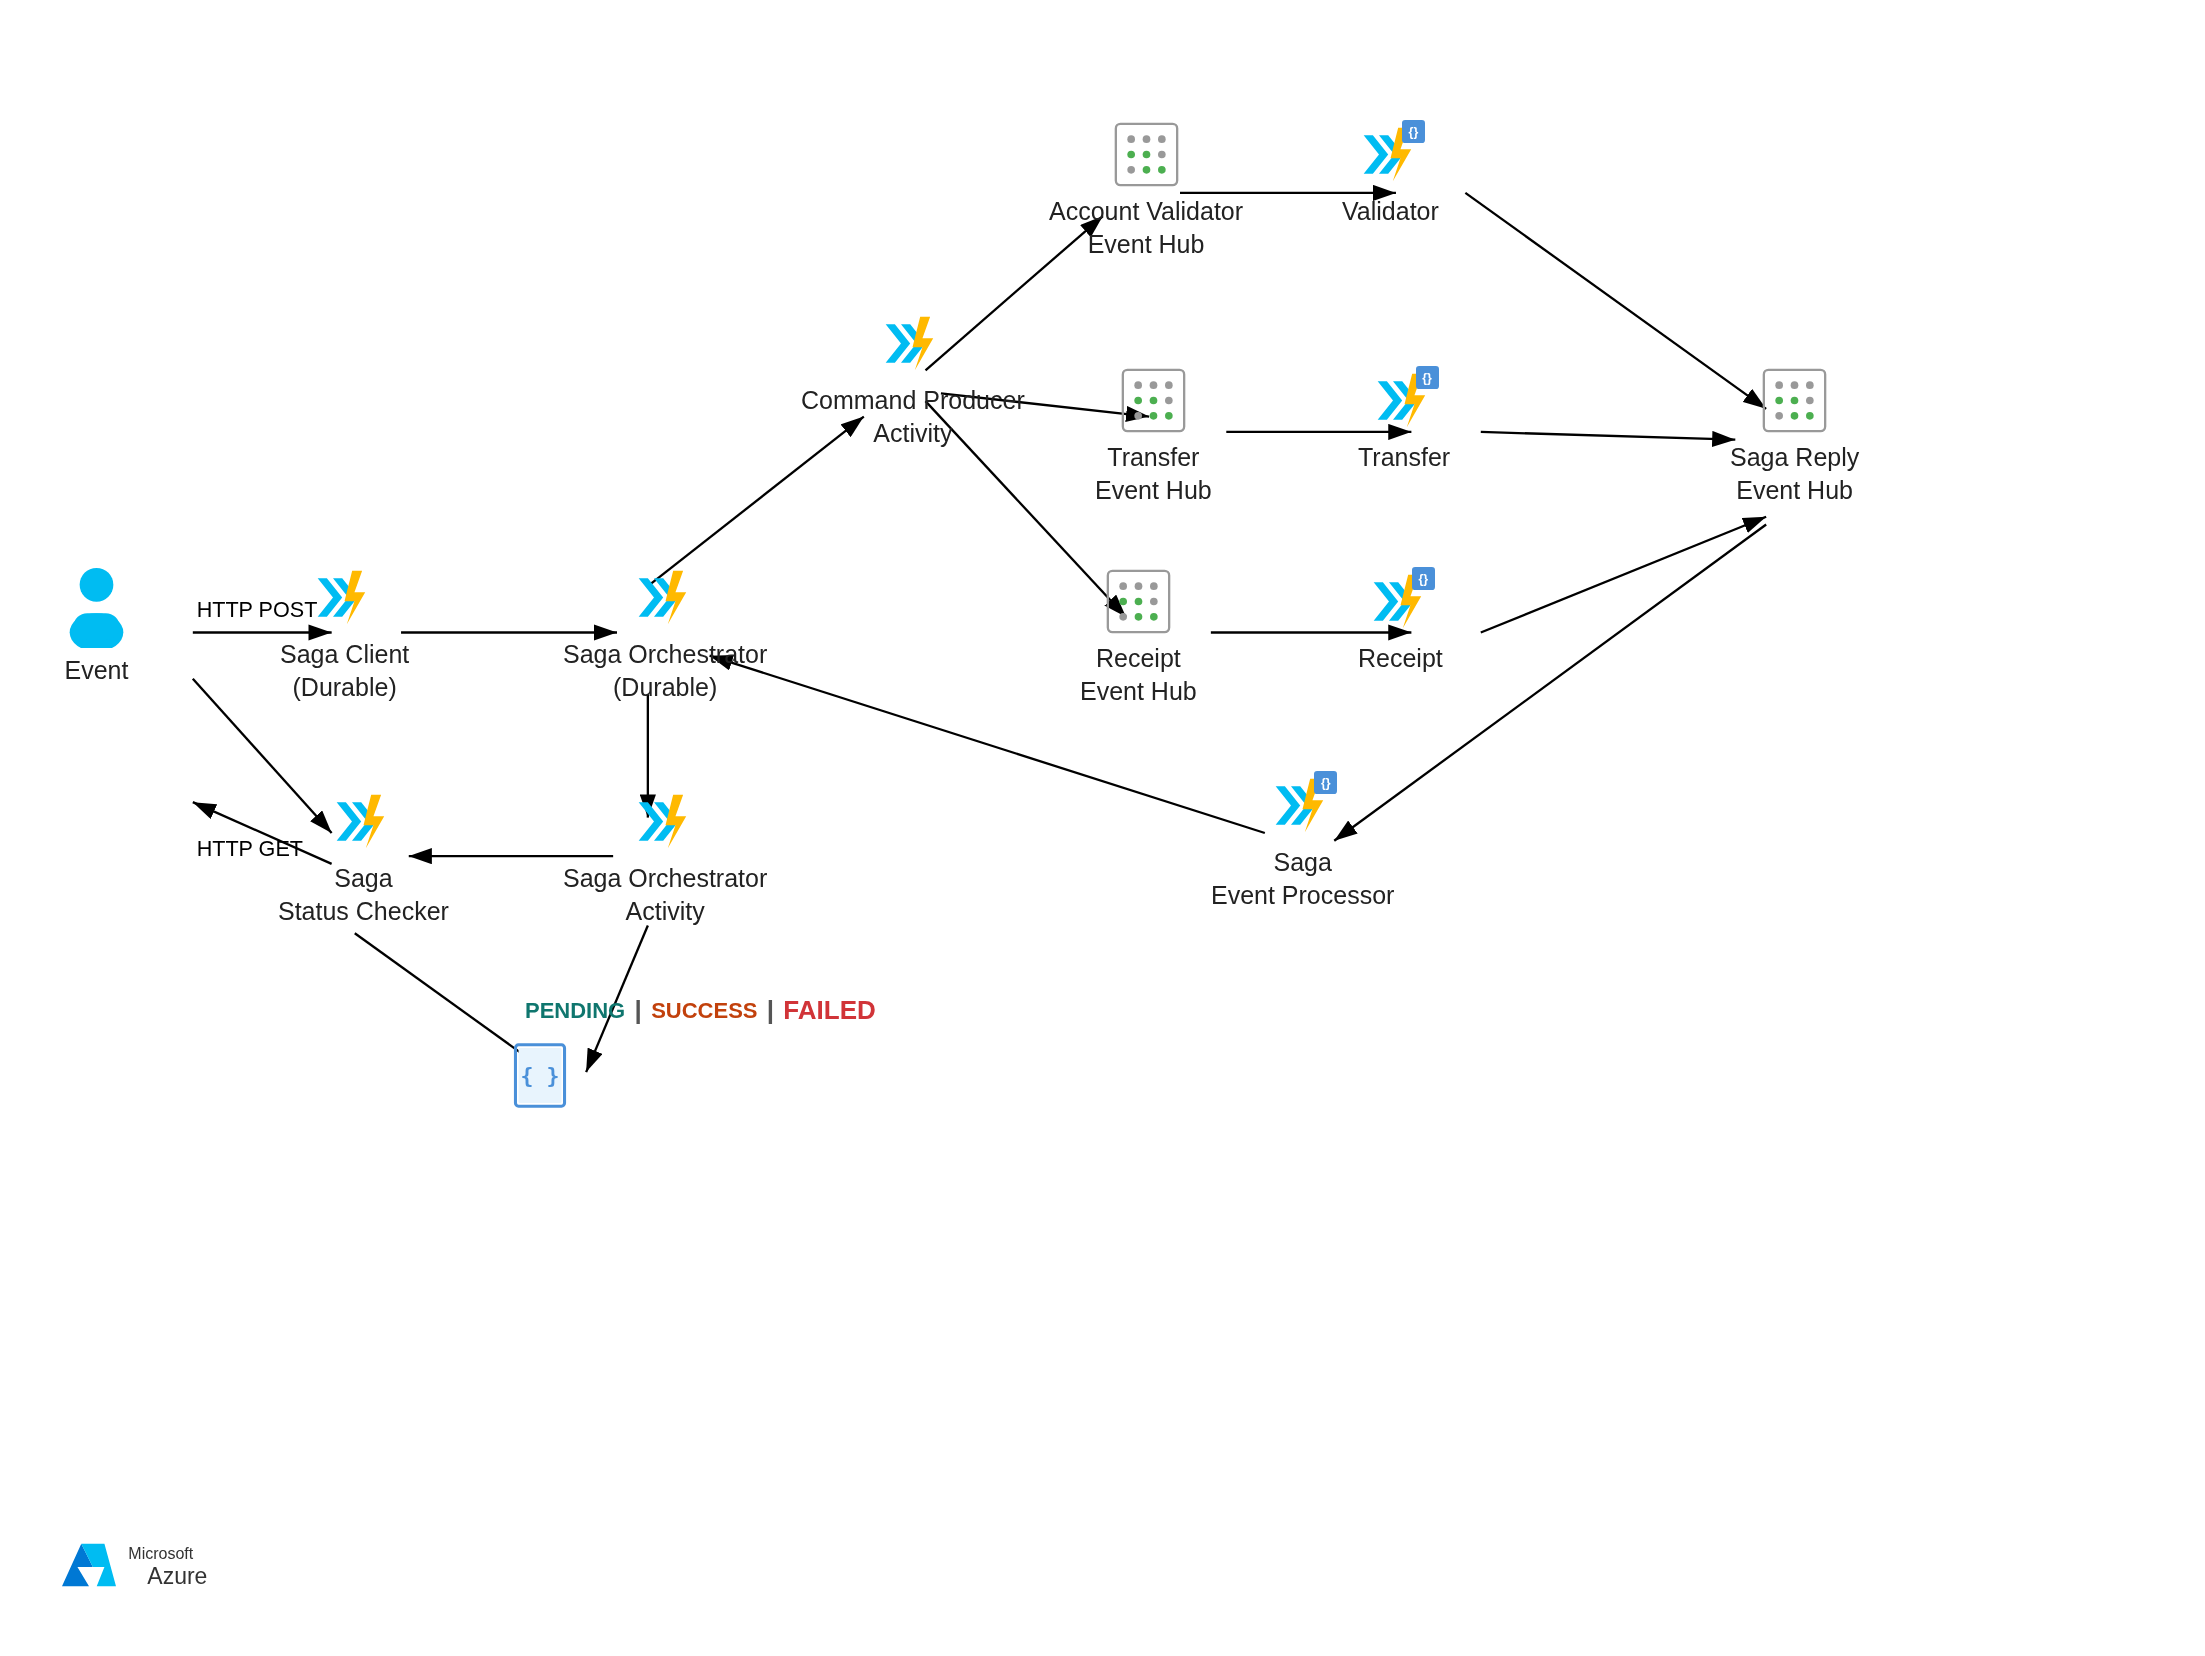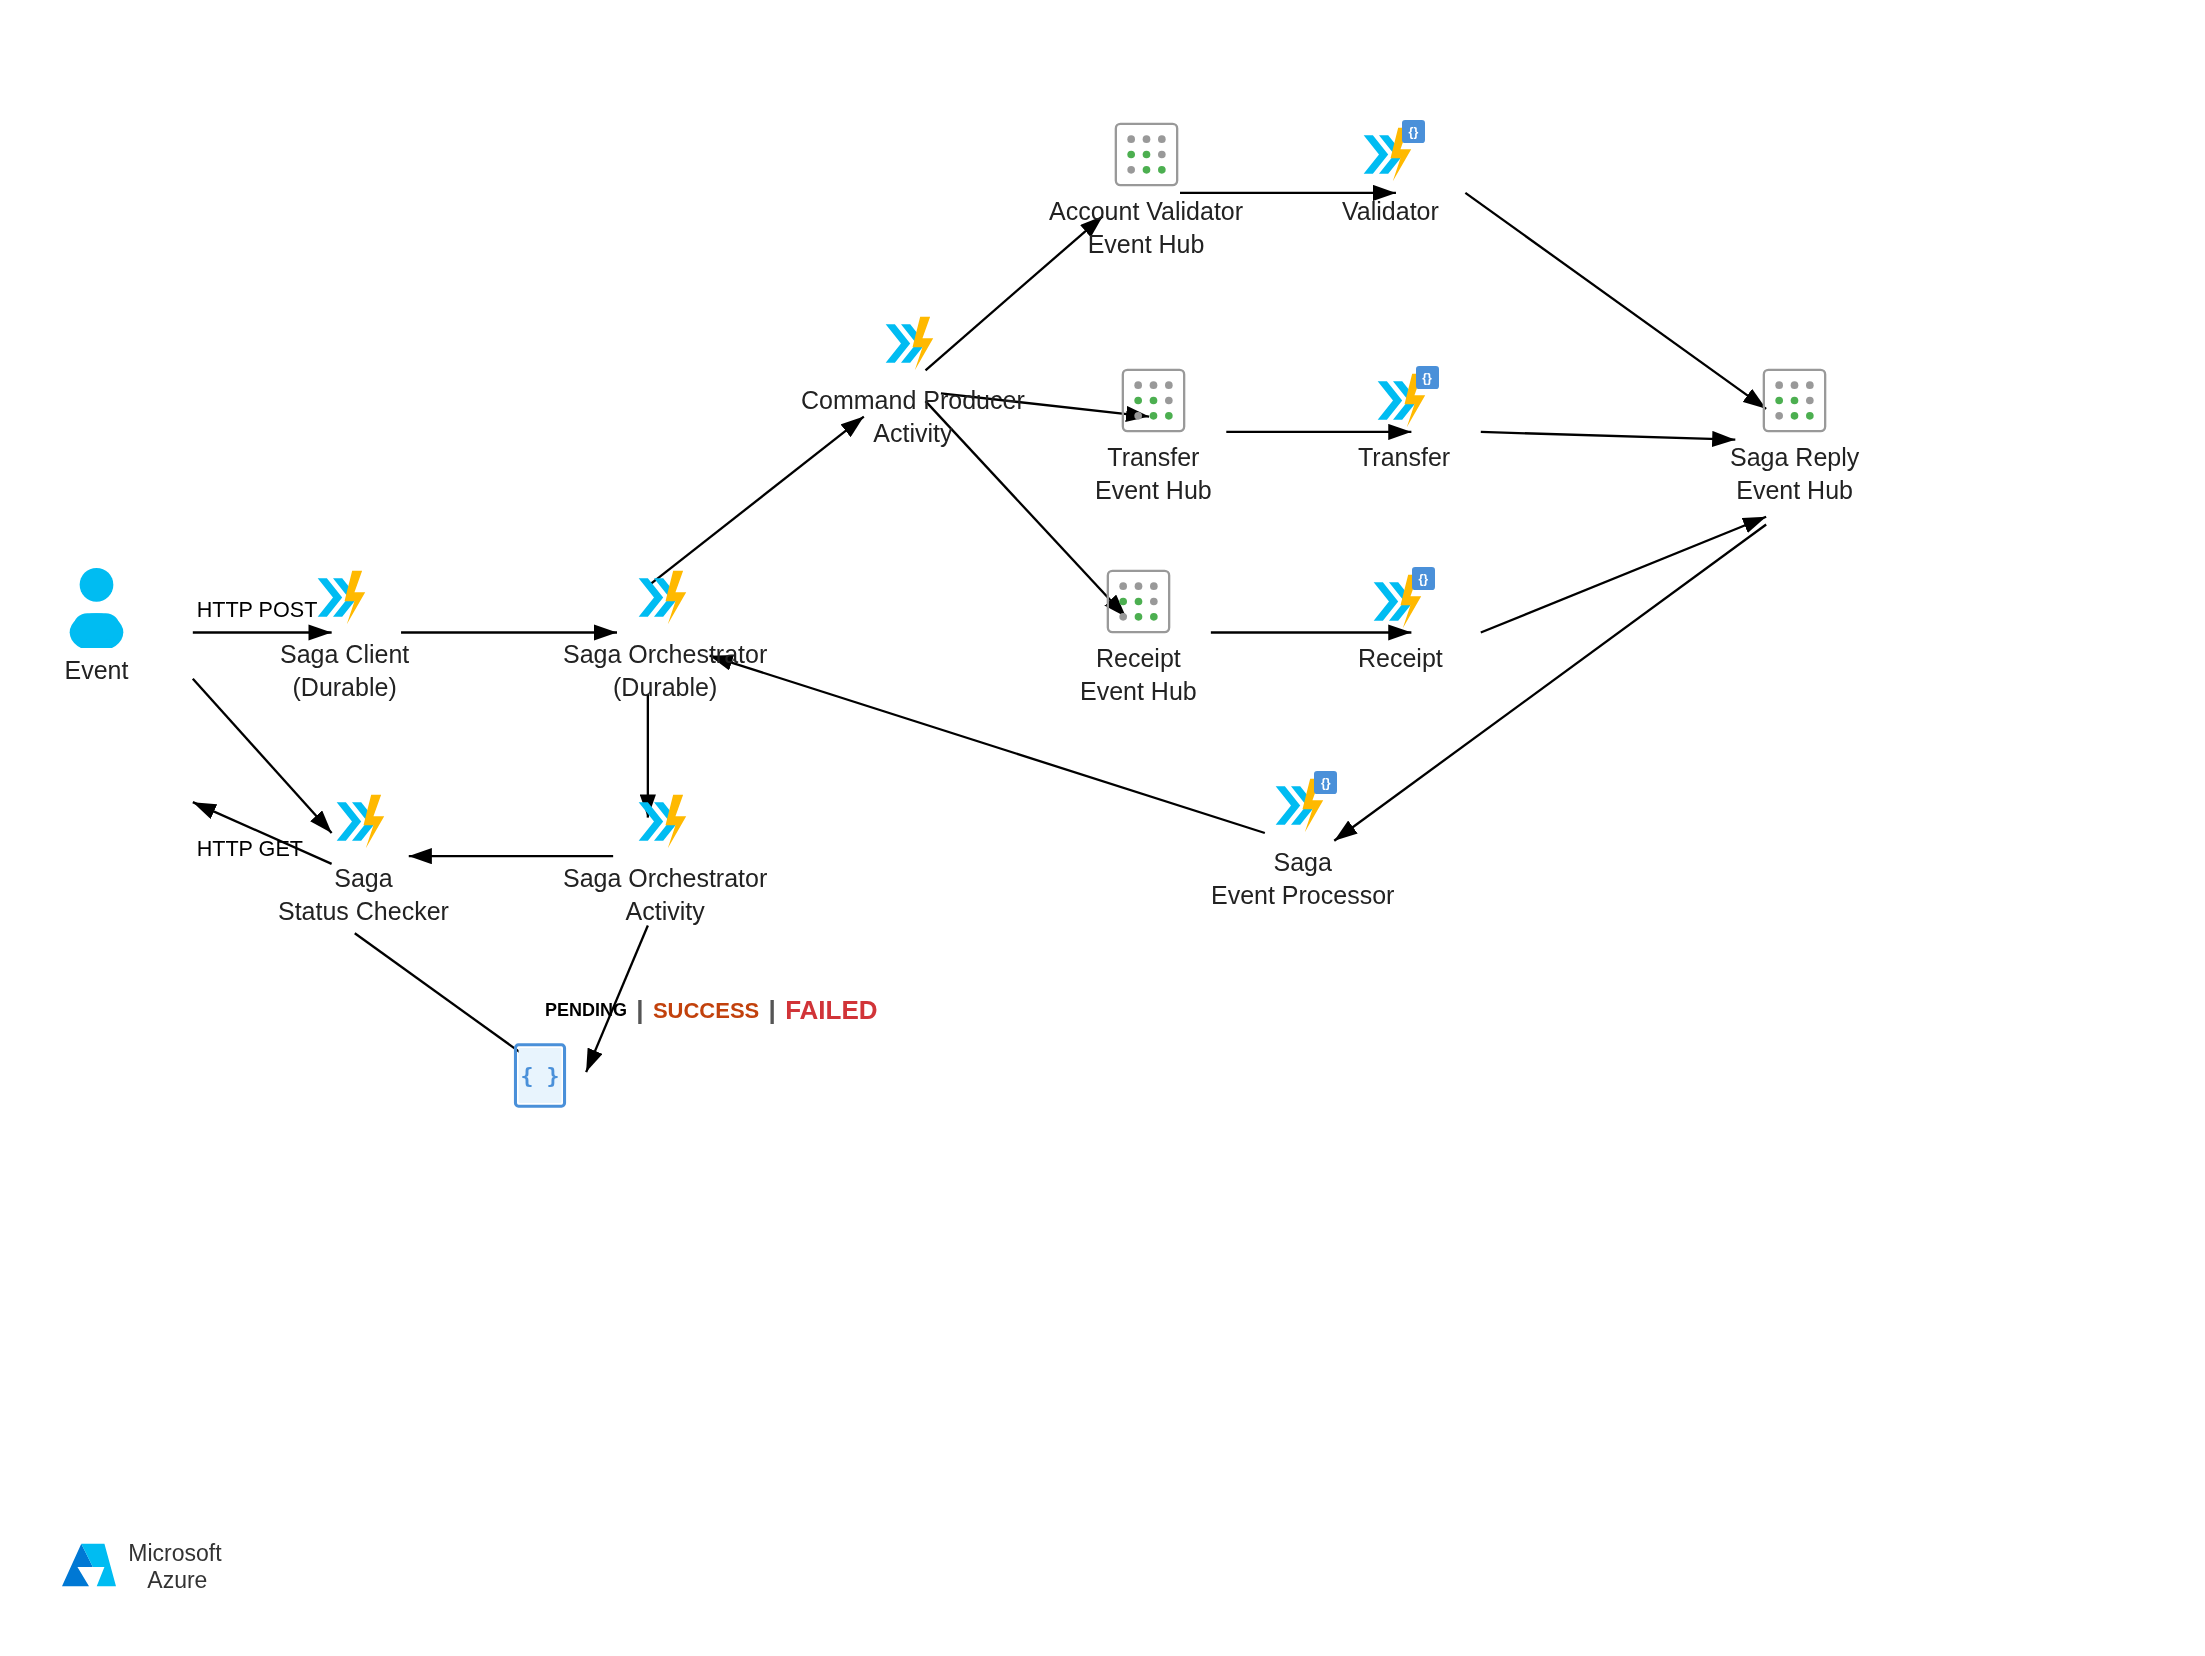--- a/index.html
+++ b/index.html
@@ -296,33 +296,33 @@
   <div class="node" style="left:509px; top:1041px;">
     <svg width="62" height="69" viewBox="0 0 80 90">
 
       <rect x="8" y="5" width="64" height="80" rx="4" fill="none" stroke="#4a90d9" stroke-width="4"></rect>
       <rect x="12" y="9" width="56" height="72" rx="2" fill="#e8f4fd"></rect>
       <text x="40" y="55" text-anchor="middle" font-size="28" font-weight="bold" fill="#4a90d9" font-family="monospace">{ }</text>
     </svg>
   </div>
 
   <div style="position:absolute; left:525px; top:995px; display:flex; align-items:center; gap:9.3px;">
-    <span style="font-size:18px; font-weight:bold; color:#000000;margin-left:20px;">PENDING</span>
+    <span style="font-size:22px; font-weight:bold; color:#0f766e;">PENDING</span>
     <span style="font-size:26px; font-weight:bold; color:#555;">|</span>
     <span style="font-size:22px; font-weight:bold; color:#c2410c;">SUCCESS</span>
     <span style="font-size:26px; font-weight:bold; color:#555;">|</span>
     <span style="font-size:26px; font-weight:bold; color:#D13438;">FAILED</span>
   </div>
 
   <div class="azure-logo">
     <svg width="54" height="54" viewBox="0 0 70 70">
 
       <polygon points="0,60 25,5 40,35 20,35 35,60" fill="#0078D4"></polygon>
       <polygon points="25,5 55,5 70,60 45,60 55,35 40,35" fill="#00BCF2"></polygon>
     </svg>
     <div>
-      <div style="font-size:23px; color:#333;">Microsoft</div>
+      <div style="font-size:16px; color:#333;">Microsoft</div>
       <div style="font-size:23px; color:#333;margin-left:19px;">Azure</div>
     </div>
   </div>
 
 </div>
 
 
 </body></html>

